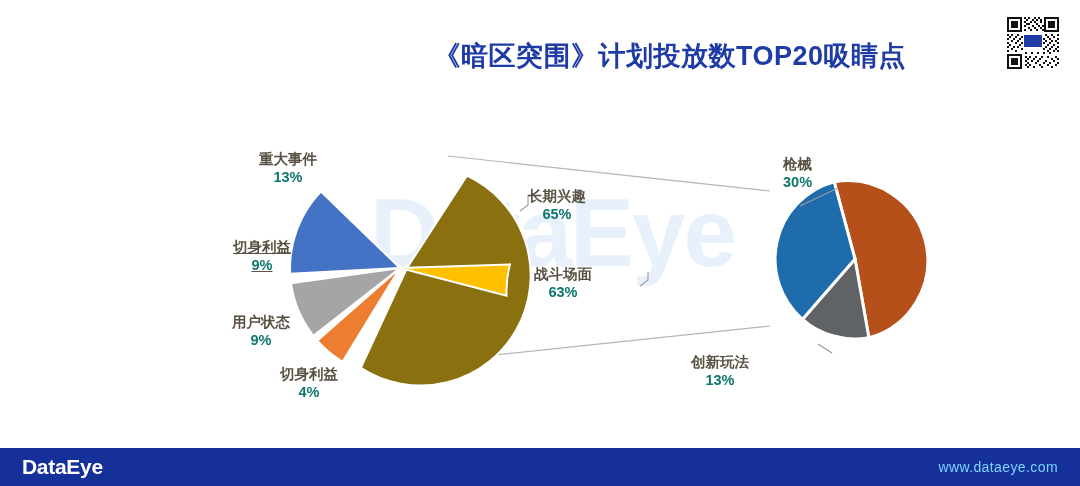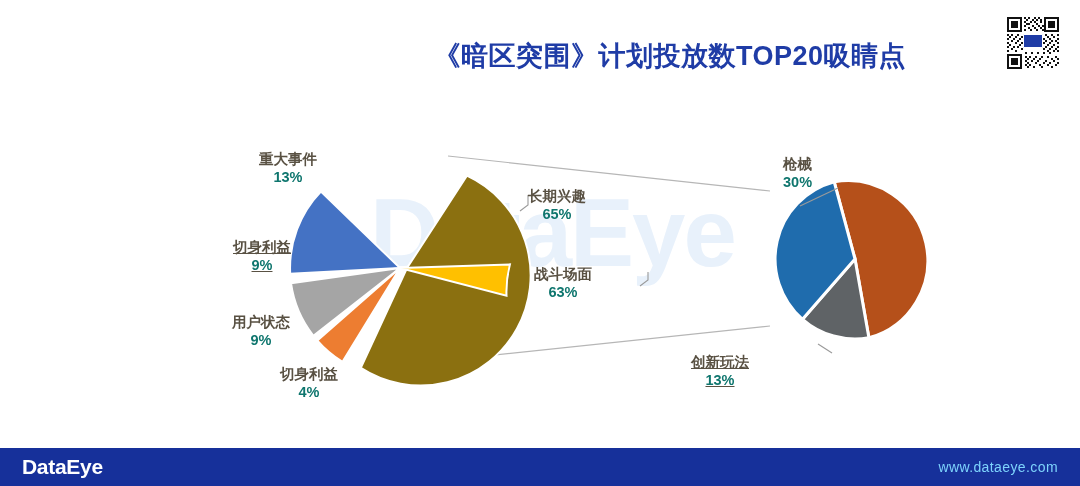--- a/index.html
+++ b/index.html
@@ -280,21 +280,21 @@
     <div class="lbl" style="left:534px; top:170px;">
       <div>战斗场面</div>
       <div class="pct">63%</div>
     </div>
 
     <div class="lbl" style="left:783px; top:60px;">
       <div>枪械</div>
       <div class="pct">30%</div>
     </div>
 
-    <div class="lbl" style="left:691px; top:258px;text-decoration:underline;">
+    <div class="lbl" style="left:691px; top:258px;">
       <div>创新玩法</div>
       <div class="pct">13%</div>
     </div>
   </div>
 
 
   <div class="footer">
     <div class="footer-logo">DataEye</div>
     <div class="footer-url">www.dataeye.com</div>
   </div>

